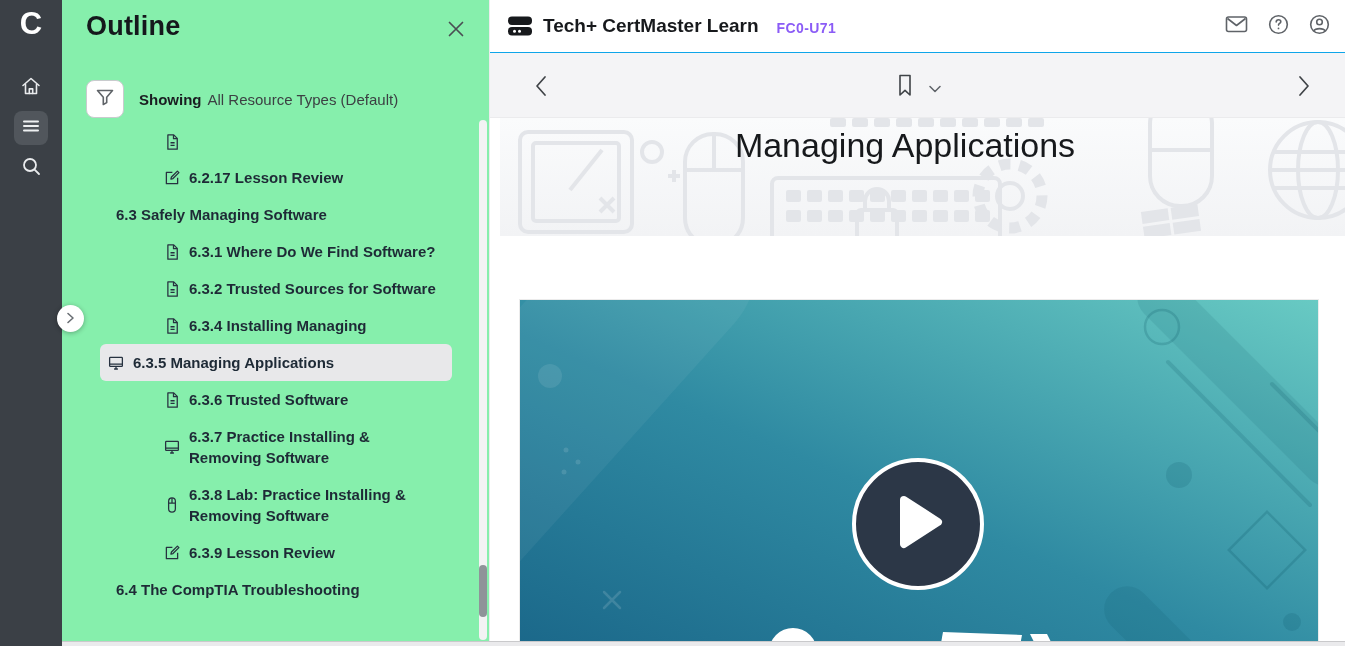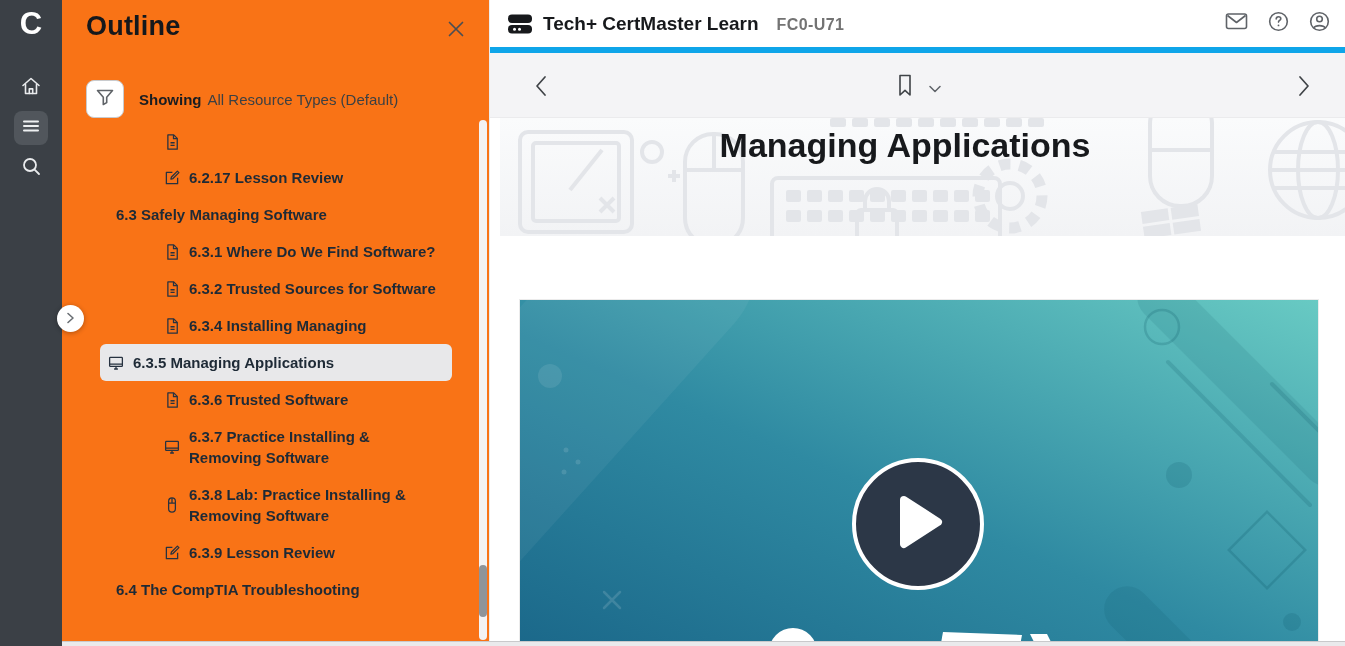--- a/index.html
+++ b/index.html
@@ -8,21 +8,21 @@
 
   
   .rail { position:absolute; left:0; top:0; width:62px; height:646px; background:#3b4046; z-index:4; }
   .rail-logo { position:absolute; top:6px; left:0; width:62px; text-align:center; color:#fff;
                font-size:31px; font-weight:700; }
   .rail-btn { position:absolute; left:14px; width:34px; height:34px; border-radius:8px;
               display:flex; align-items:center; justify-content:center; color:#e9ebed; cursor:pointer; }
   .rail-btn.active { background:#51565c; }
 
   
-  .panel { position:absolute; left:62px; top:0; width:428px; height:646px; background:#f97316;
+  .panel { position:absolute; left:62px; top:0; width:428px; height:646px; background:#86efac;
            border-right:1px solid #ececee; z-index:3; }
   .panel-title { position:absolute; left:24px; top:11px; font-size:27px; font-weight:800;
                  color:#15181c; letter-spacing:.2px; }
   .panel-close { position:absolute; right:24px; top:20px; color:#4a4e53; cursor:pointer; }
   .filter-row { position:absolute; left:24px; top:80px; display:flex; align-items:center; }
   .filter-btn { width:38px; height:38px; border:1px solid #c9cbce; border-radius:8px; background:#fff;
                 display:flex; align-items:center; justify-content:center; color:#5f6368; cursor:pointer; }
   .filter-label { margin-left:15px; font-size:15px; font-weight:700; color:#1a1d21; }
   .filter-value { margin-left:6px; font-size:15px; color:#3c4043; }
 
@@ -39,41 +39,41 @@
   .o-thumb { position:absolute; right:2px; top:565px; width:8px; height:52px; background:#8f9499;
              border-radius:4px; cursor:pointer; }
 
   .expander { position:absolute; left:57px; top:305px; width:27px; height:27px; border-radius:50%;
               background:#fff; box-shadow:0 1px 5px rgba(0,0,0,.30); display:flex; align-items:center;
               justify-content:center; color:#6a6f74; z-index:6; cursor:pointer; }
 
   
   .main { position:absolute; left:490px; top:0; width:855px; height:646px; background:#fff; }
   .m-header { position:absolute; top:0; left:0; right:0; height:53px; background:#fff;
-              border-bottom:6px solid #0ea5e9; display:flex; align-items:center; z-index:2;justify-content:flex-end; }
+              border-bottom:1px solid #0ea5e9; display:flex; align-items:center; z-index:2;justify-content:flex-end; }
   .m-logo { margin-left:17px; display:flex; color:#17191c; }
   .m-title { margin-left:10px; font-size:19px; font-weight:800; color:#17191c; }
-  .m-code { margin-left:10px; margin-top:3px; font-size:16px; font-weight:700; color:#737373;
+  .m-code { margin-left:10px; margin-top:3px; font-size:14px; font-weight:700; color:#8b5cf6;
             letter-spacing:.4px;padding-left:8px; }
   .m-actions { margin-left:auto; margin-right:15px; display:flex; gap:20px; align-items:center;
                color:#5f6368; }
   .m-actions > div { cursor:pointer; display:flex; }
 
   .m-nav { position:absolute; top:53px; left:0; right:0; height:65px; background:#f4f4f6;
            border-bottom:1px solid #ebebed; z-index:2; }
   .nav-back { position:absolute; left:44px; top:22px; color:#3f4347; cursor:pointer; }
   .nav-fwd  { position:absolute; right:34px; top:22px; color:#3f4347; cursor:pointer; }
   .nav-center { position:absolute; left:50%; top:20px; transform:translateX(-50%); display:flex;
                 align-items:center; gap:14px; color:#3f4347; }
   .nav-center > div { cursor:pointer; display:flex; }
 
   .banner { position:absolute; top:118px; left:10px; right:0; height:118px;
             background:linear-gradient(180deg,#fafbfc,#f2f3f5); overflow:hidden; z-index:1; }
   .page-title { position:absolute; top:126px; left:0; right:25px; text-align:center; font-size:34px;
-                font-weight:700; color:#17191c; z-index:2; }
+                font-weight:400; color:#17191c; z-index:2; }
 
   .video { position:absolute; left:30px; top:300px; width:798px; height:346px;
            background:linear-gradient(to top right,#1b688a 0%, #2f8aa2 45%, #68cac3 100%);
            box-shadow:0 0 0 1px rgba(0,0,0,.08); overflow:hidden; z-index:1; }
   .video svg.deco { position:absolute; left:0; top:0; }
   .play { position:absolute; left:332px; top:158px; width:132px; height:132px; border-radius:50%;
           background:#2c3747; border:4px solid #fff; display:flex; align-items:center;
           justify-content:center; cursor:pointer; }
 
   .bottom-strip { position:absolute; left:62px; right:0; bottom:0; height:5px; background:#eaeaec;

